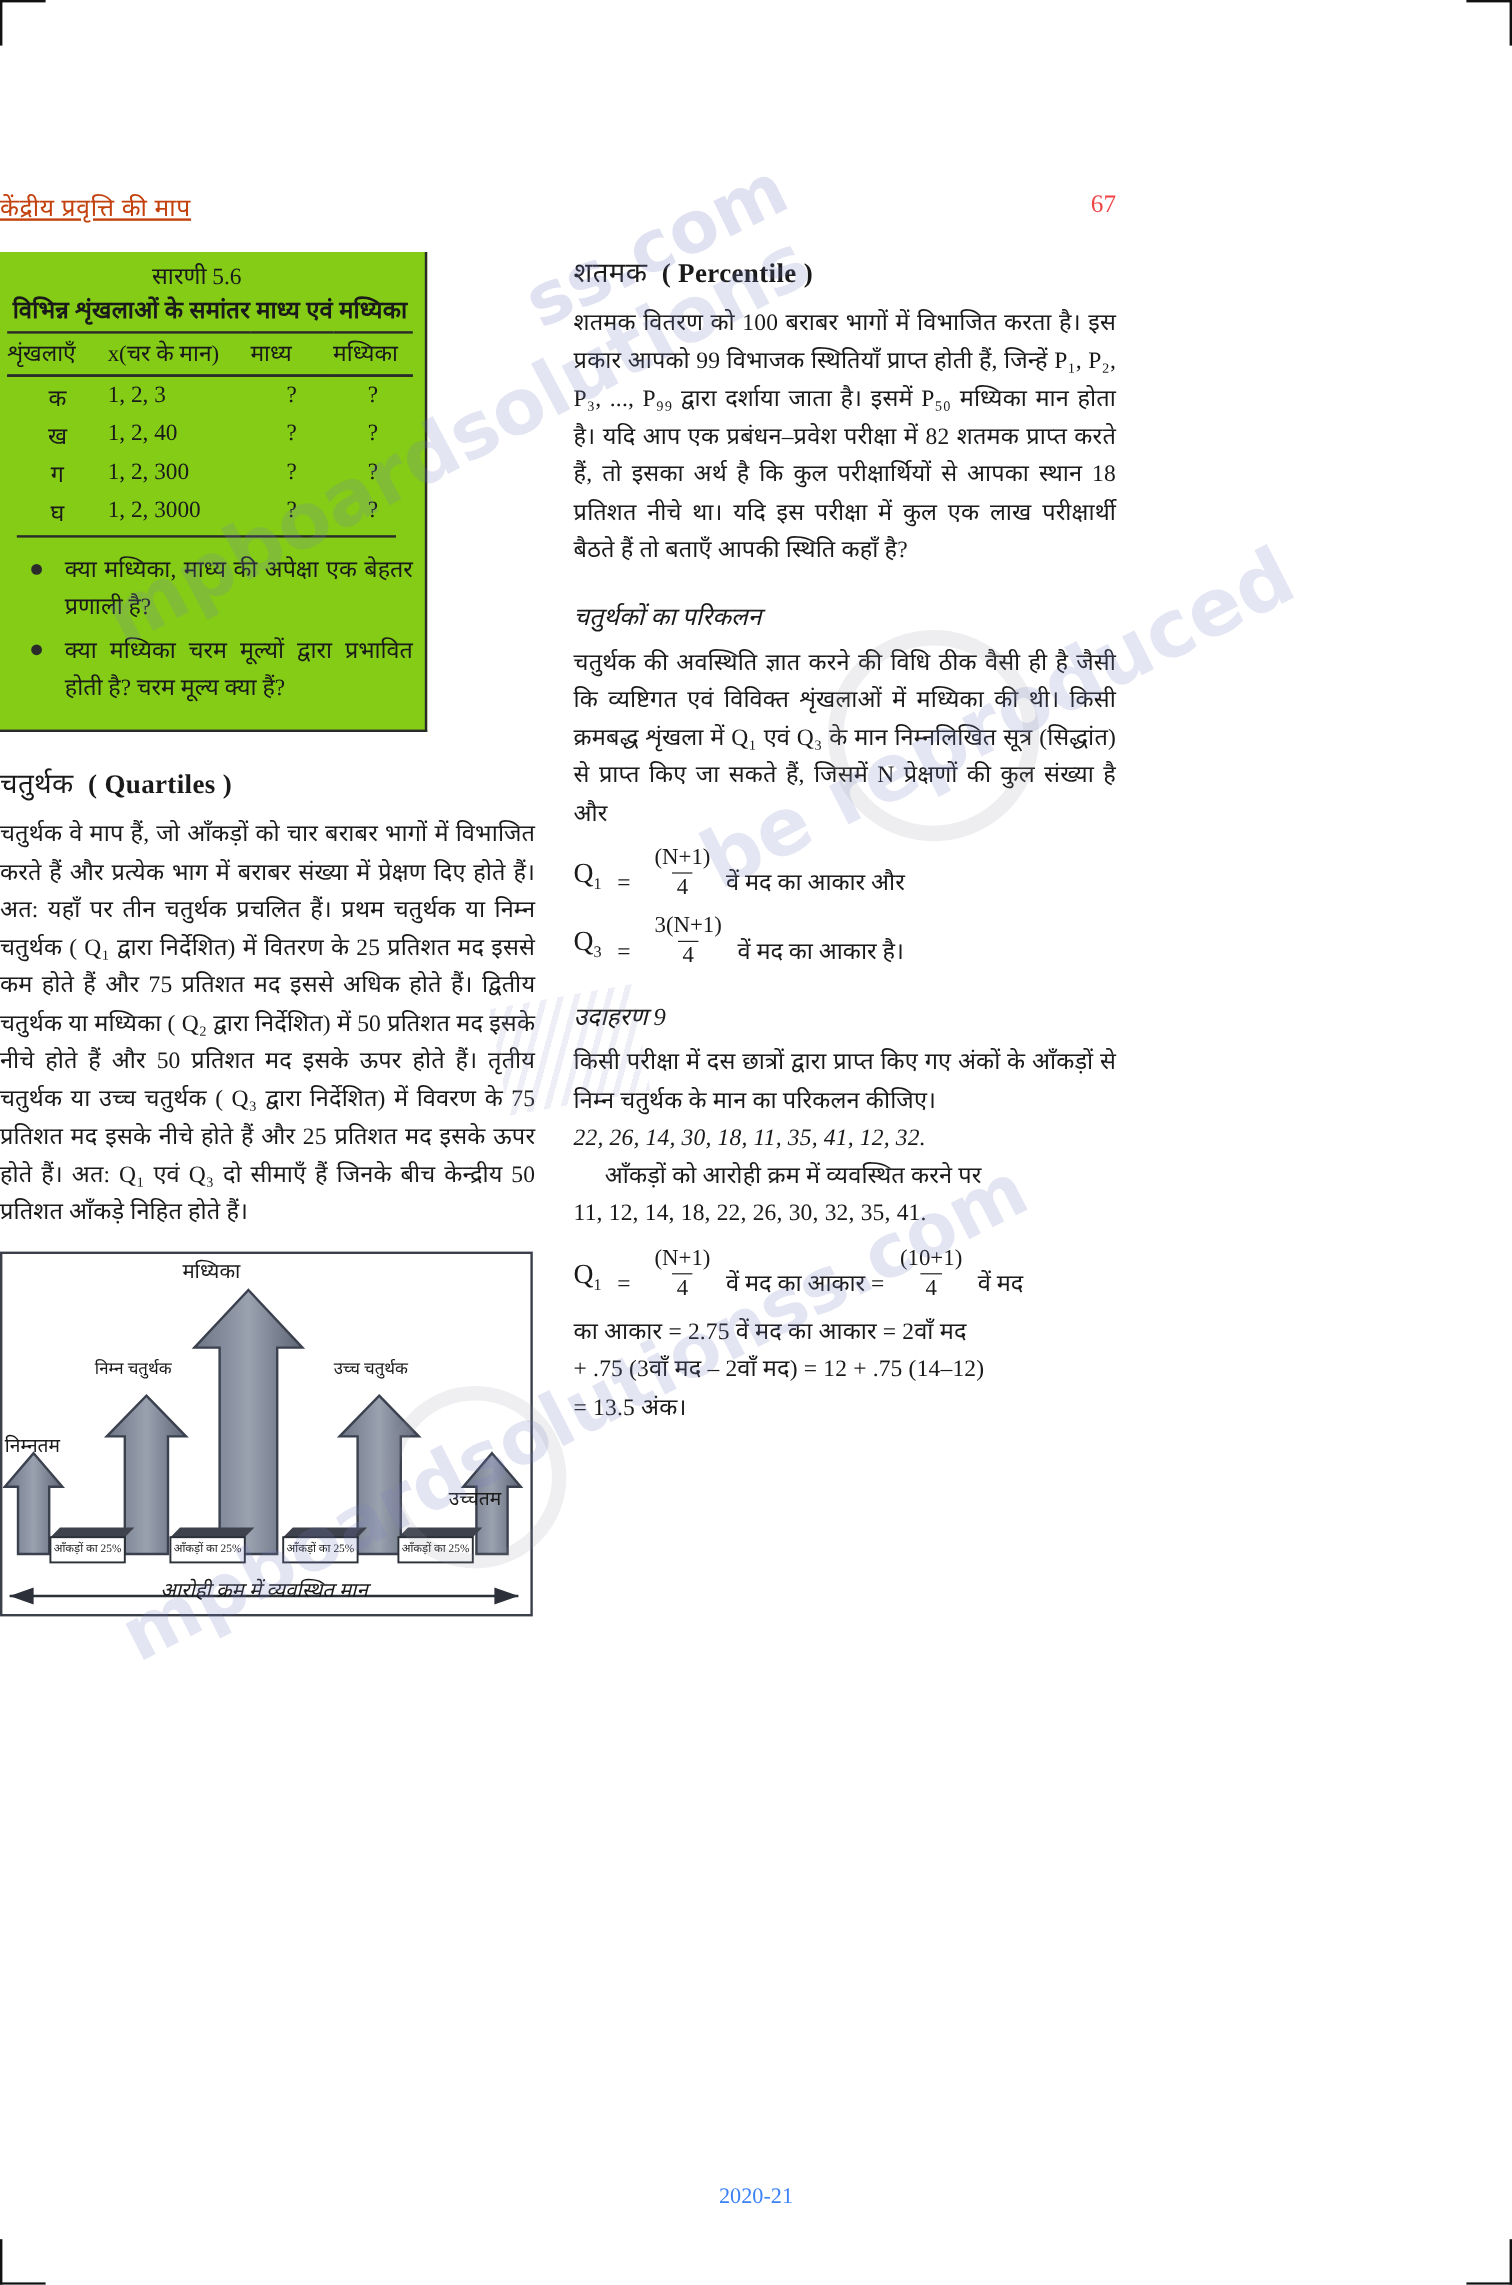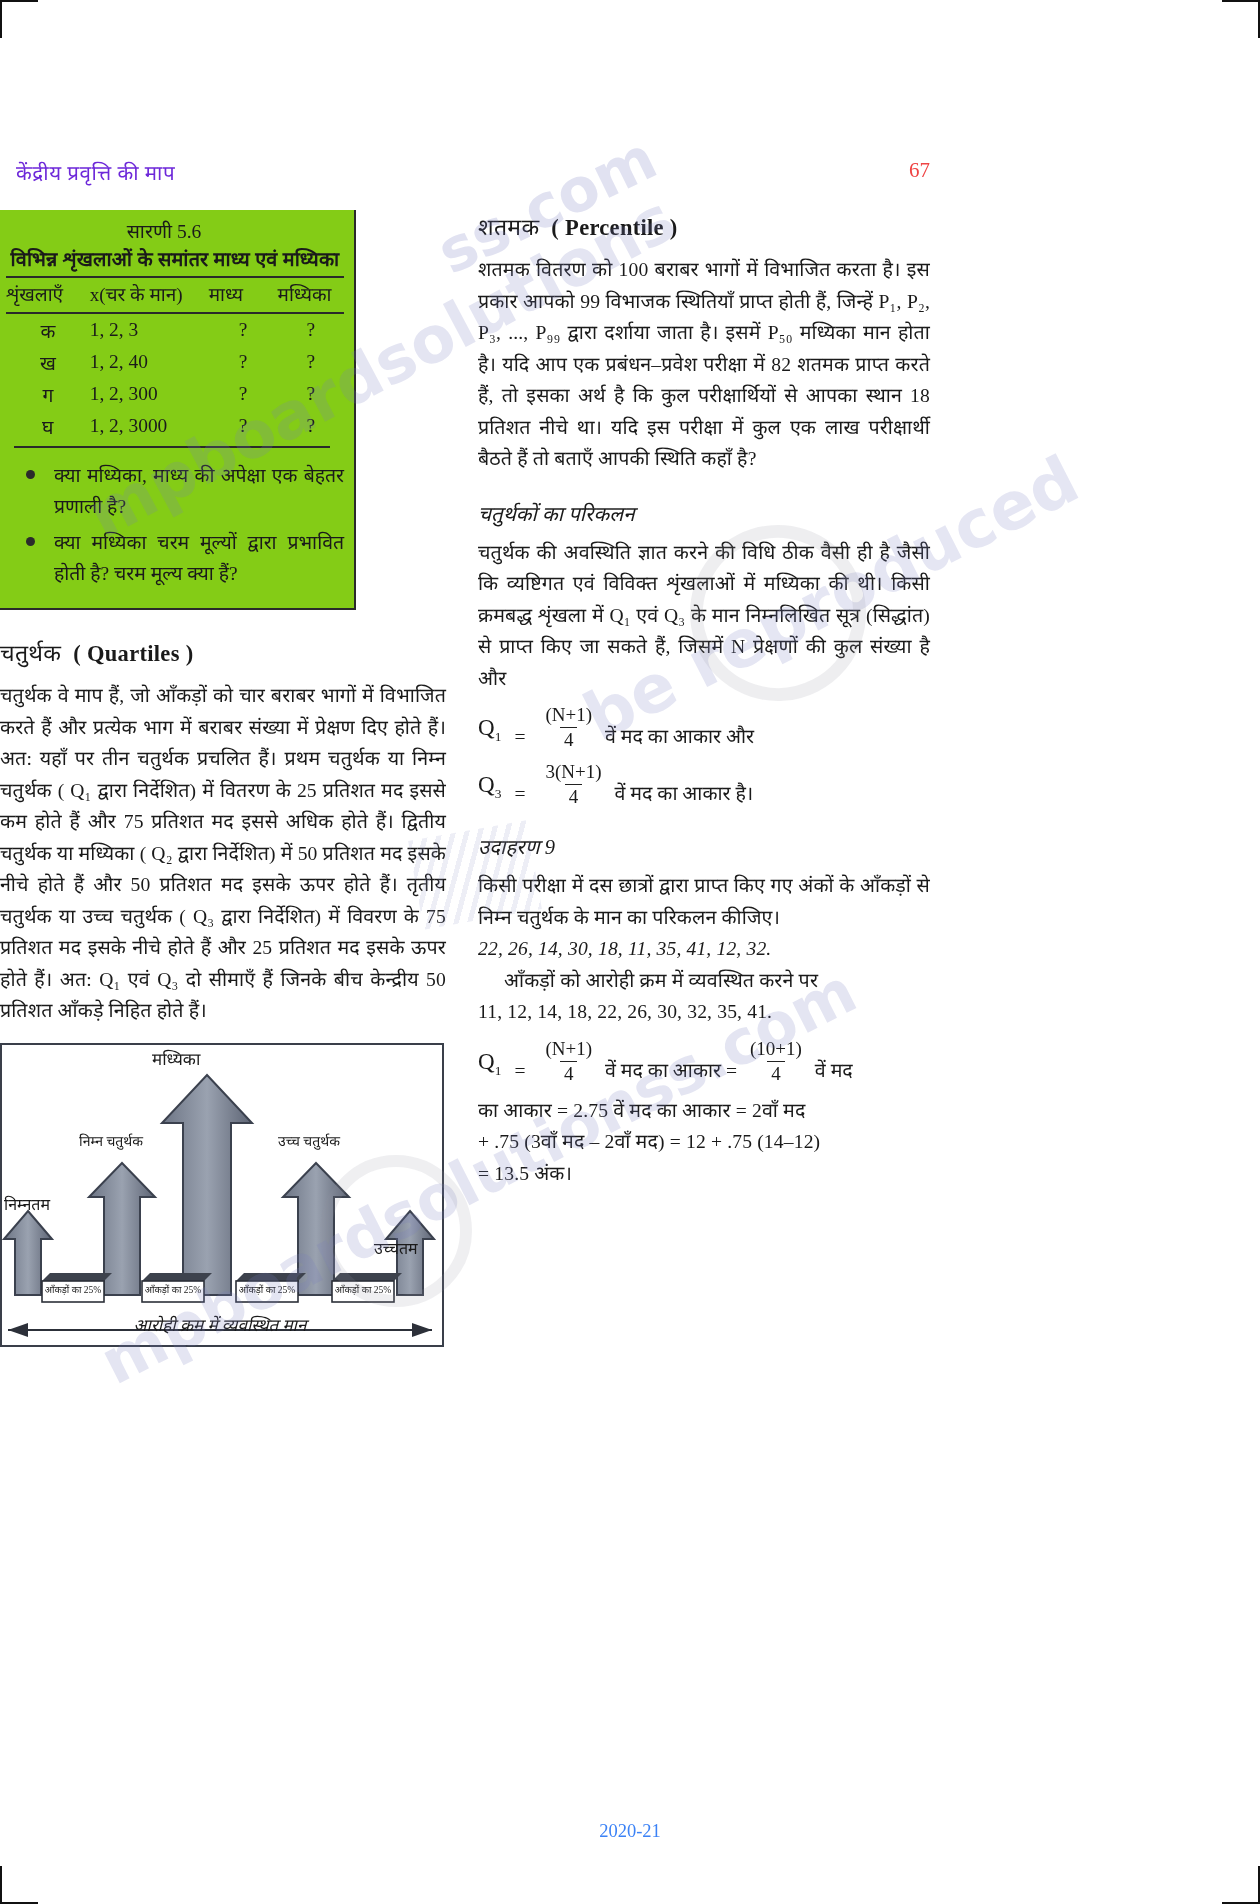--- a/index.html
+++ b/index.html
@@ -11,21 +11,21 @@
   .crop.tl{left:0;top:0;width:36px;height:36px;border-right:none;border-bottom:none;}
   .crop.tr{right:0;top:0;width:36px;height:36px;border-left:none;border-bottom:none;}
   .crop.bl{left:0;bottom:0;width:36px;height:36px;border-right:none;border-top:none;}
   .crop.br{right:0;bottom:0;width:36px;height:36px;border-left:none;border-top:none;}
 
   
   .page{position:absolute;left:0;top:0;width:1260px;height:1904px;}
 
   
   .runhead{position:absolute;left:0;top:158px;width:1260px;height:34px;}
-  .runhead .chap{position:absolute;left:16px;top:0;font-size:20.5px;letter-spacing:.6px;color:#6d28d9;}
+  .runhead .chap{position:absolute;left:0px;top:0;font-size:20.5px;letter-spacing:.6px;color:#c2410c;text-decoration:underline;}
   .runhead .pno{position:absolute;left:0;top:0;width:930px;text-align:right;font-size:21px;color:#ef4444;}
 
   
   .colL{position:absolute;left:0px;top:210px;width:446px;}
   .colR{position:absolute;left:478px;top:210px;width:452px;}
 
   p,div.tx{font-size:19.6px;line-height:31.5px;text-align:justify;margin:0 0 0 0;
            letter-spacing:.15px;}
   .tx{margin-bottom:9px;}
   .ind{text-indent:26px;}

